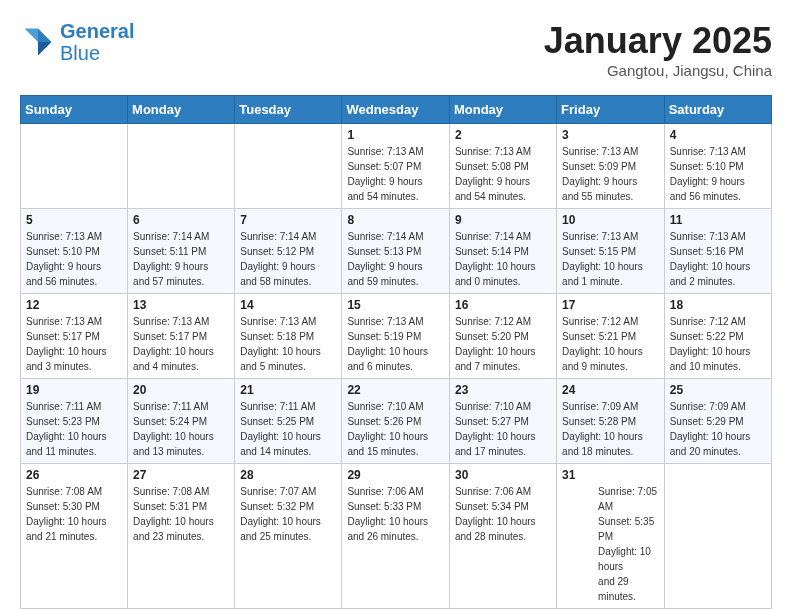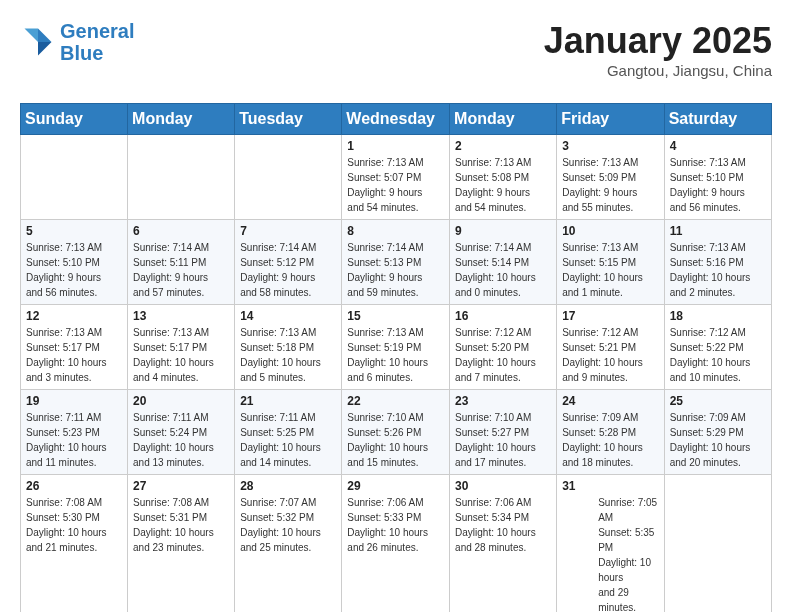--- a/index.html
+++ b/index.html
@@ -7,21 +7,21 @@
       font-family: Arial, sans-serif;
       background: #fff;
       width: 792px;
       min-height: 612px;
       padding: 20px;
     }
     .header {
       display: flex;
       justify-content: space-between;
       align-items: flex-start;
-      margin-bottom: 24px;
+      margin-bottom: 16px;
     }
     .logo {
       display: flex;
       align-items: center;
     }
     .logo-icon {
       width: 36px;
       height: 36px;
       margin-right: 4px;
     }
@@ -38,21 +38,21 @@
       color: #555;
     }
     .calendar {
       width: 100%;
       border-collapse: collapse;
       border: 1px solid #ccc;
     }
     .calendar th {
       background: #2e7dbf;
       color: #fff;
-      font-size: 16px;
+      font-size: 13px;
       font-weight: bold;
       padding: 6px 4px;
       text-align: left;
       border: 1px solid #2266a0;
     }
     .calendar td {
       vertical-align: top;
       border: 1px solid #ccc;
       padding: 4px 5px;
       width: 108px;
@@ -86,21 +86,21 @@
   <div class="logo">
     <svg class="logo-icon" viewBox="0 0 40 40">
       <polygon points="20,5 35,20 20,20" fill="#2e7dbf"></polygon>
       <polygon points="20,20 35,20 20,35" fill="#1a5c9e"></polygon>
       <polygon points="5,5 20,5 20,20" fill="#4a9fd4"></polygon>
     </svg>
     <div>
       <div style="font-size:20px;font-weight:bold;color:#222;line-height:1.1;">
         <span style="color:#2e7dbf;">General</span>
       </div>
-      <div style="font-size:20px;font-weight:bold;color:#2e7dbf;line-height:1.1;">Blue</div>
+      <div style="font-size:20px;font-weight:normal;color:#2e7dbf;line-height:1.1;">Blue</div>
     </div>
   </div>
   <div class="title-block">
     <div class="month-title">January 2025</div>
     <div class="location">Gangtou, Jiangsu, China</div>
   </div>
 </div>
 
 <table class="calendar">
   <thead>

